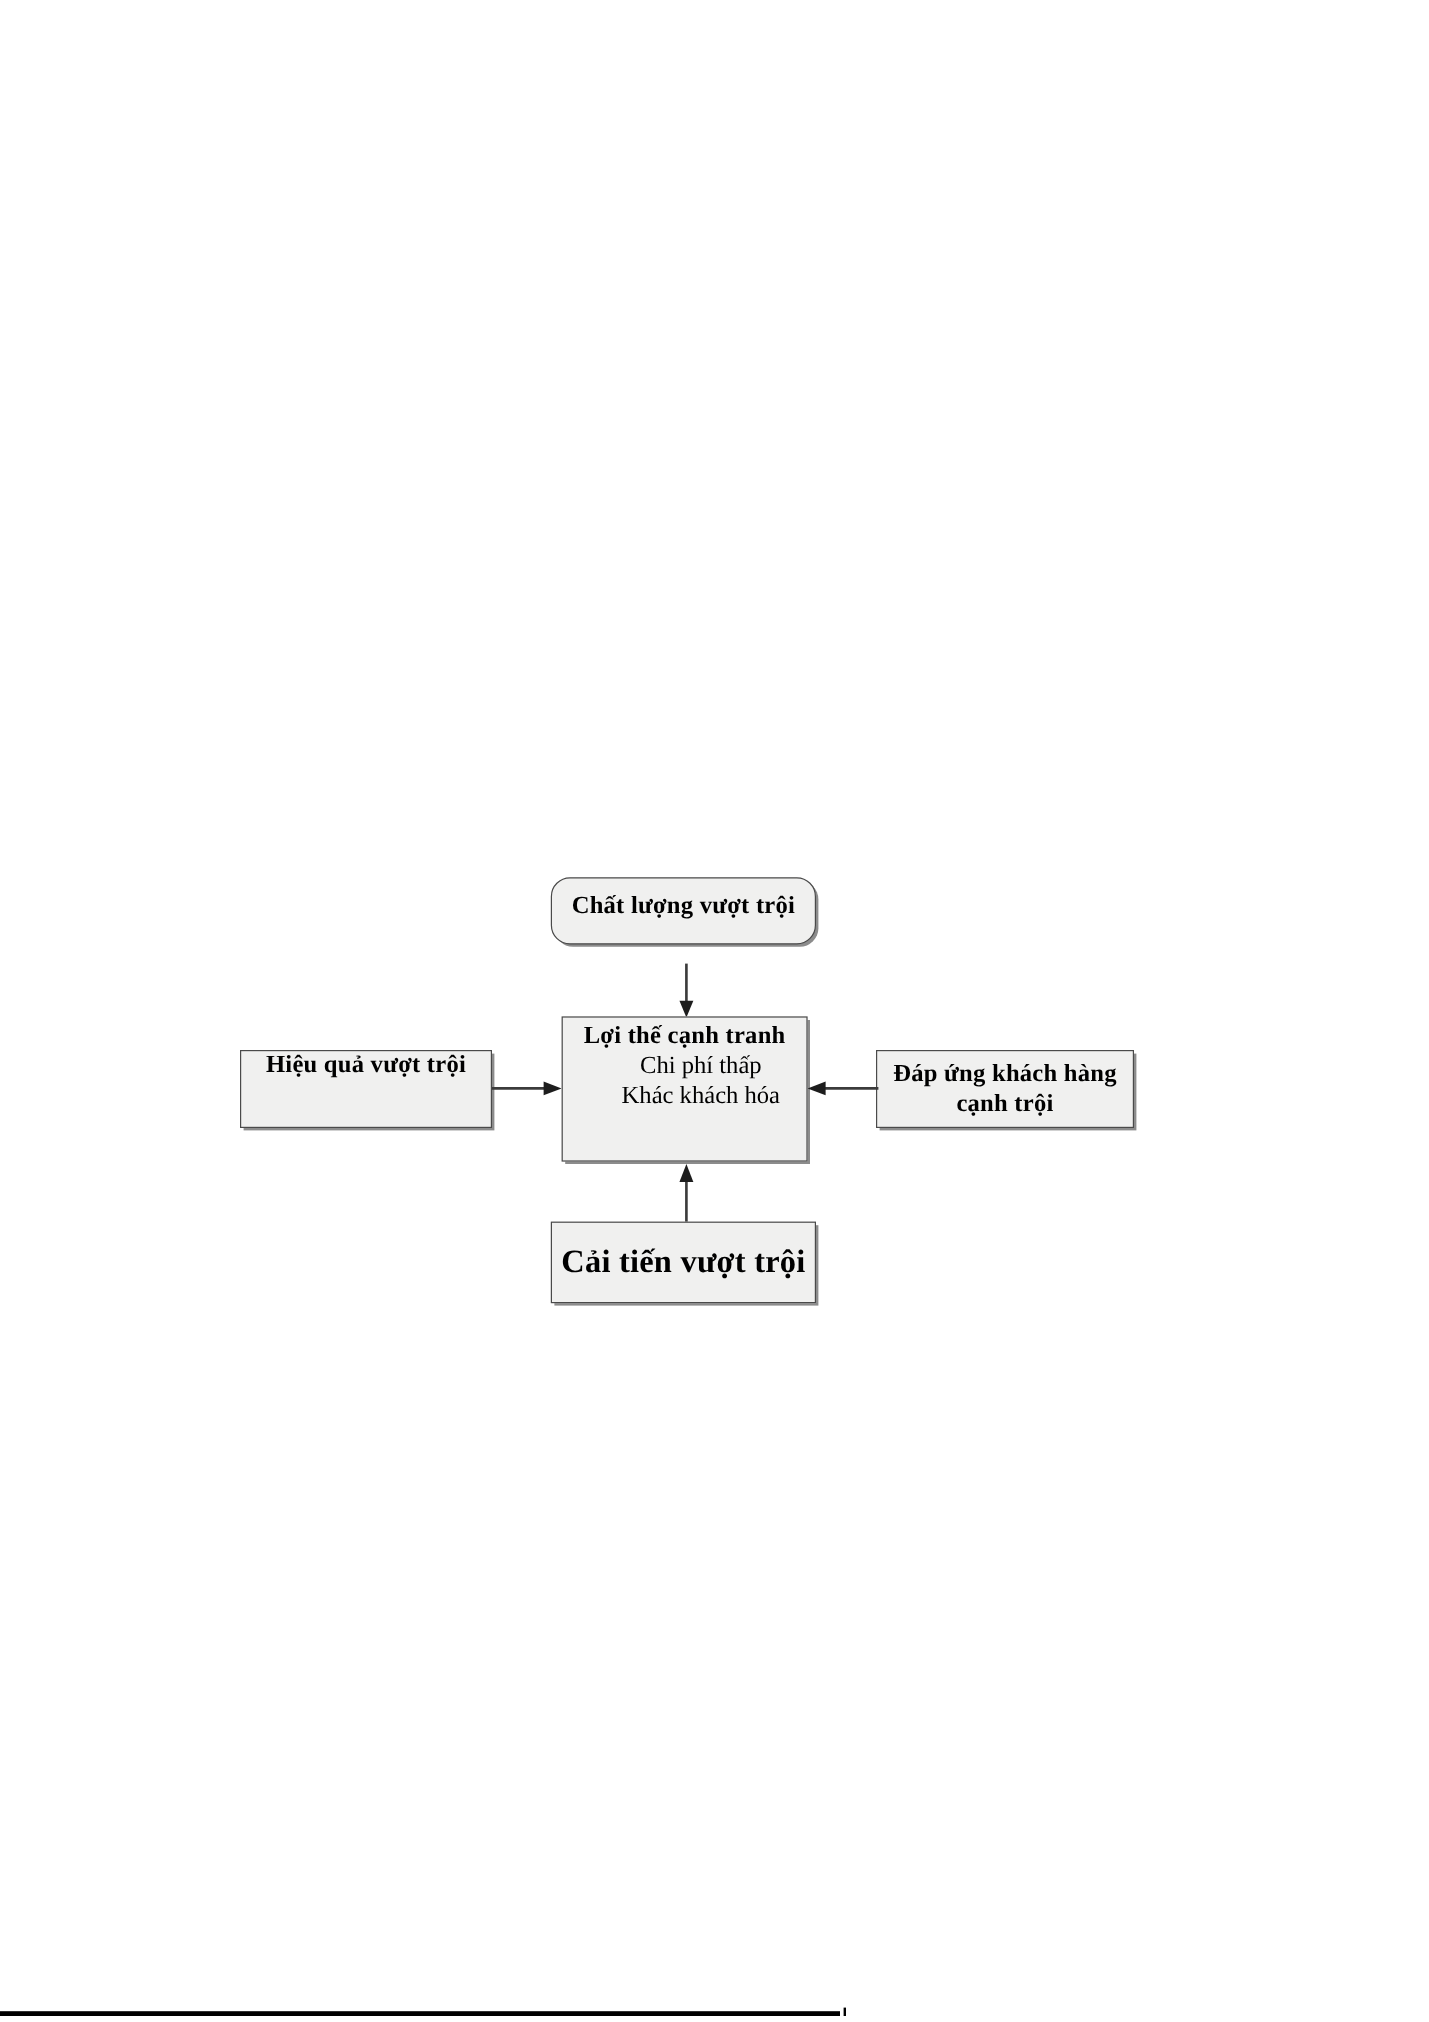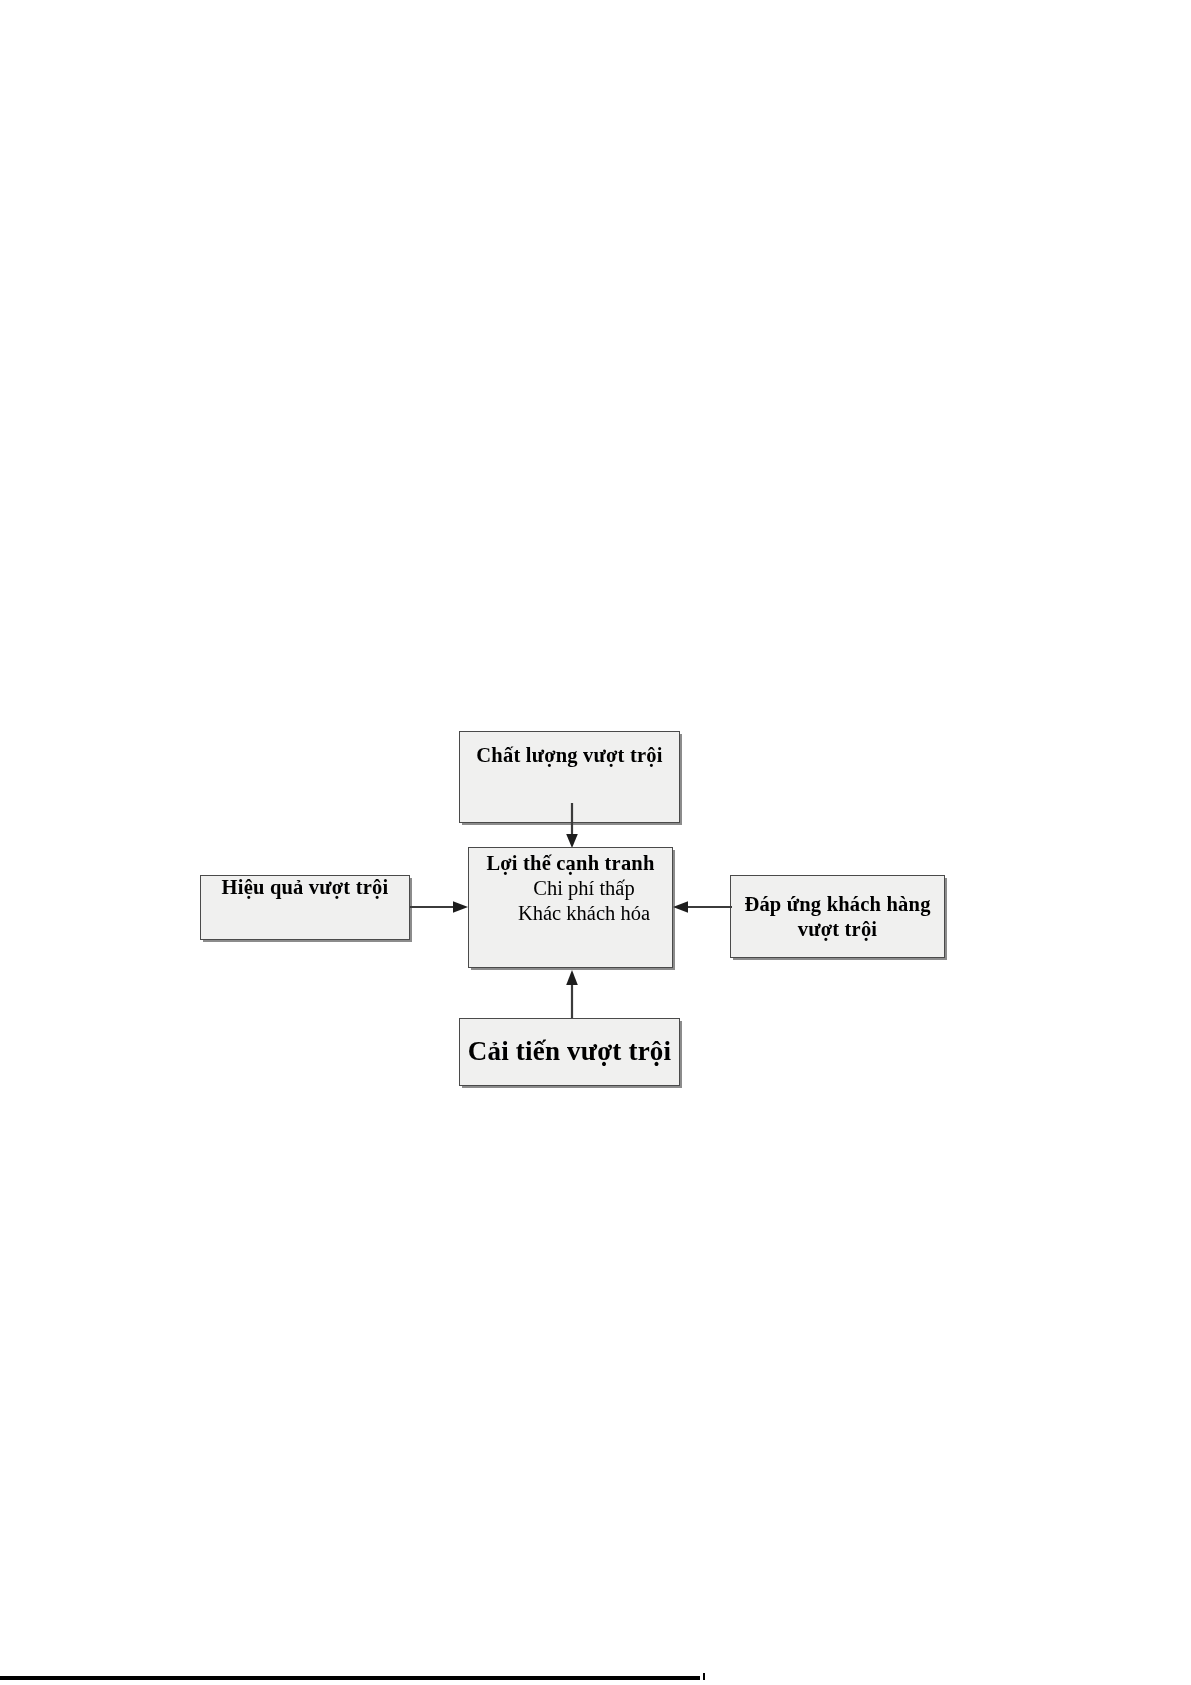--- a/index.html
+++ b/index.html
@@ -41,24 +41,25 @@
   .node .sub {
     font-weight: normal;
     white-space: nowrap;
   }
 
   
   #node-top {
     left: 459px;
     top: 731px;
     width: 221px;
-    height: 92px;
+    height: 56px;
     justify-content: flex-start;
     padding-top: 12px;
     font-size: 20.5px;
+    border-radius: 16px;
   }
 
   #node-center {
     left: 468px;
     top: 847px;
     width: 205px;
     height: 121px;
     justify-content: flex-start;
     padding-top: 4px;
     font-size: 20.5px;
@@ -71,21 +72,21 @@
     top: 875px;
     width: 210px;
     height: 65px;
     font-size: 20.5px;
   }
 
   #node-right {
     left: 730px;
     top: 875px;
     width: 215px;
-    height: 83px;
+    height: 65px;
     justify-content: center;
     font-size: 20.5px;
   }
   #node-right .title { line-height: 1.2; }
 
   #node-bottom {
     left: 459px;
     top: 1018px;
     width: 221px;
     height: 68px;
@@ -145,21 +146,21 @@
   </div>
 
   <div class="node" id="node-center">
     <span class="title">Lợi thế cạnh tranh</span>
     <span class="sub">Chi phí thấp</span>
     <span class="sub">Khác khách hóa</span>
   </div>
 
   <div class="node" id="node-right">
     <span class="title">Đáp ứng khách hàng</span>
-    <span class="title">vượt trội</span>
+    <span class="title">cạnh trội</span>
   </div>
 
   <div class="arrow" id="arrow-right" style="left:672px; top:897px;">
     <svg width="60" height="20" viewBox="0 0 60 20" fill="none">
       <line x1="12" y1="10" x2="60" y2="10" stroke="#3b3b3b" stroke-width="2.2"></line>
       <polygon points="1,10 16,4.2 16,15.8" fill="#1d1d1d"></polygon>
     </svg>
   </div>
 
   <div class="arrow" id="arrow-bottom" style="left:562px; top:968px;">

